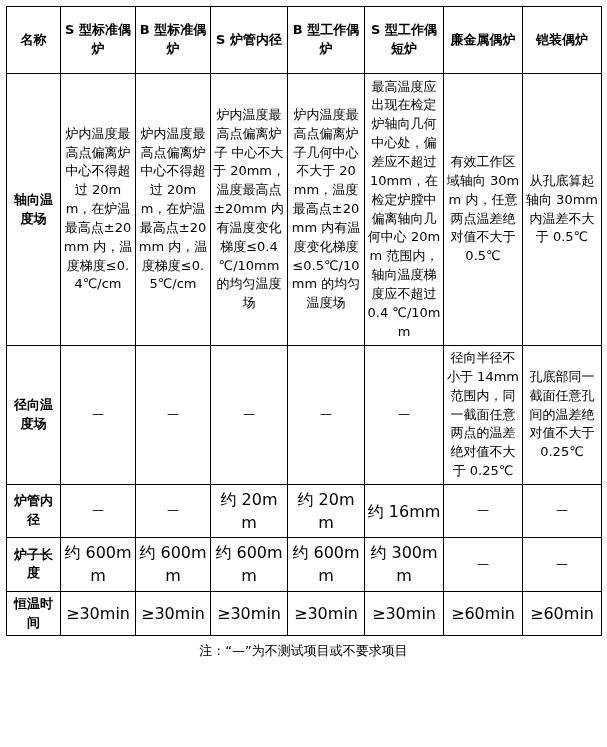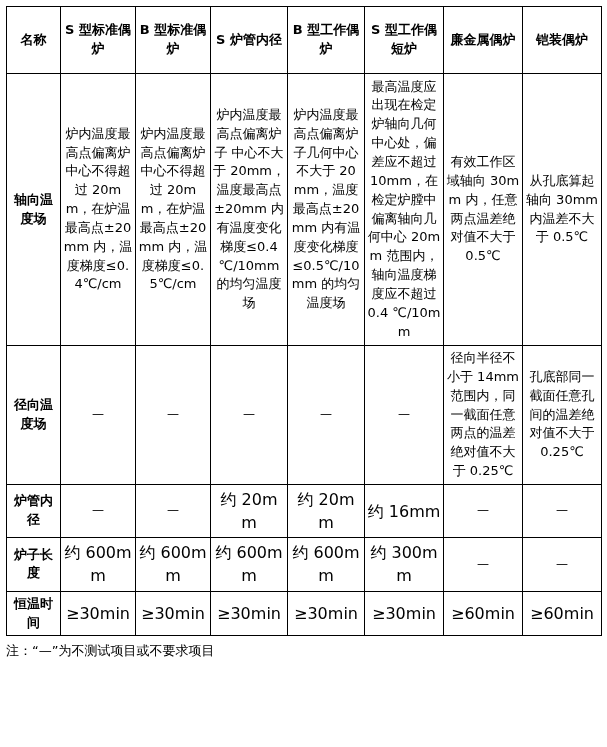--- a/index.html
+++ b/index.html
@@ -51,21 +51,21 @@
   .dash {
     font-size: 12px;
   }
   .small-val {
     font-size: 16px;
   }
   .note {
     width: 595px;
     margin: 6px auto 0 auto;
     font-size: 13px;
-    text-align: left;
+    text-align: center;
   }
   
   col.c0 { width: 54px; }
   col.c1 { width: 75px; }
   col.c2 { width: 75px; }
   col.c3 { width: 77px; }
   col.c4 { width: 77px; }
   col.c5 { width: 79px; }
   col.c6 { width: 79px; }
   col.c7 { width: 79px; }

